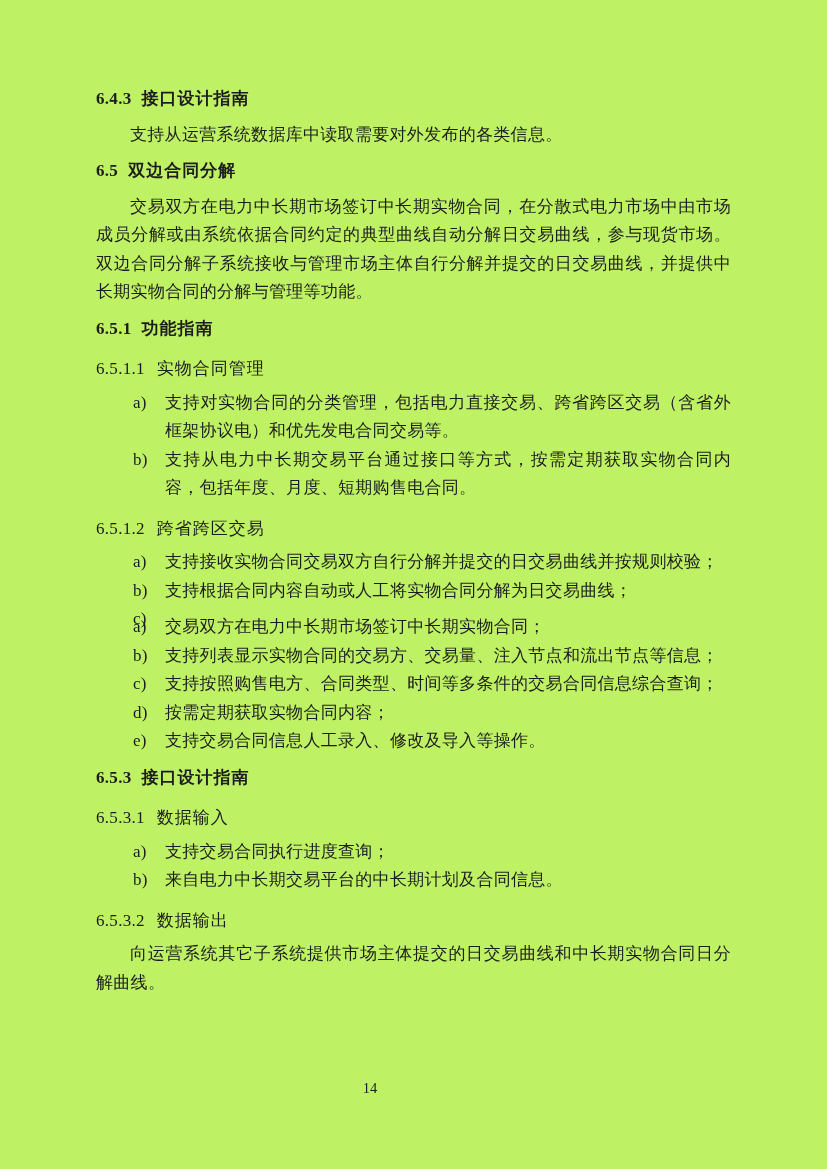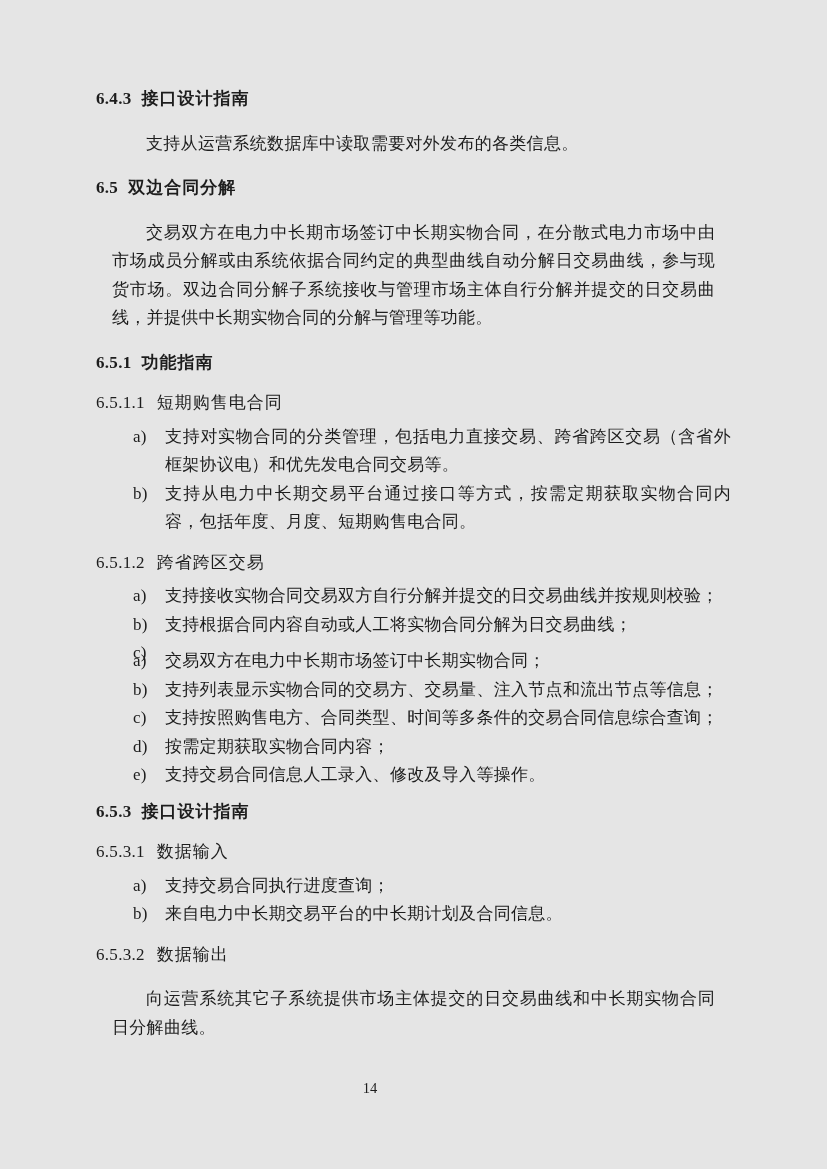--- a/index.html
+++ b/index.html
@@ -5,21 +5,21 @@
   html, body {
     margin: 0;
     padding: 0;
     background: #ffffff;
   }
   .page {
     position: relative;
     width: 827px;
     height: 1169px;
     margin: 0 auto;
-    background: #e5e5e5;
+    background: #bef264;
     box-sizing: border-box;
     padding: 85px 96px 12px 96px;
     overflow: hidden;
     font-family: "Liberation Serif", "DejaVu Serif", serif;
     color: #1d1d1d;
     font-size: 17px;
     line-height: 28.5px;
     letter-spacing: 0.3px;
   }
   
@@ -41,21 +41,21 @@
   
   .h4 {
     margin: 12px 0 5px 0;
     white-space: nowrap;
     font-weight: normal;
   }
   .h4 .heading-number { margin-right: 12px; }
   .h4 .heading-title { letter-spacing: 1px; }
 
   .para {
-    margin: 16px;
+    margin: 0;
     text-indent: 34px;
     text-align: justify;
     word-break: break-all;
   }
   .list {
     margin: 5px 0 8px 0;
   }
   .list-item {
     position: relative;
     padding-left: 69px;
@@ -82,21 +82,21 @@
 </head>
 <body>
 
 <div class="page">
   <div>
       <div class="h3"><span class="heading-number">6.4.3</span><span class="heading-title">接口设计指南</span></div>
       <p class="para">支持从运营系统数据库中读取需要对外发布的各类信息。</p>
       <div class="h3"><span class="heading-number">6.5</span><span class="heading-title">双边合同分解</span></div>
       <p class="para">交易双方在电力中长期市场签订中长期实物合同，在分散式电力市场中由市场成员分解或由系统依据合同约定的典型曲线自动分解日交易曲线，参与现货市场。双边合同分解子系统接收与管理市场主体自行分解并提交的日交易曲线，并提供中长期实物合同的分解与管理等功能。</p>
       <div class="h3"><span class="heading-number">6.5.1</span><span class="heading-title">功能指南</span></div>
-      <div class="h4"><span class="heading-number">6.5.1.1</span><span class="heading-title">短期购售电合同</span></div>
+      <div class="h4"><span class="heading-number">6.5.1.1</span><span class="heading-title">实物合同管理</span></div>
       <div class="list">
         <div class="list-item"><span class="list-item-label">a)</span><span class="list-item-text">支持对实物合同的分类管理，包括电力直接交易、跨省跨区交易（含省外框架协议电）和优先发电合同交易等。</span></div>
         <div class="list-item"><span class="list-item-label">b)</span><span class="list-item-text">支持从电力中长期交易平台通过接口等方式，按需定期获取实物合同内容，包括年度、月度、短期购售电合同。</span></div>
       </div>
       <div class="h4"><span class="heading-number">6.5.1.2</span><span class="heading-title">跨省跨区交易</span></div>
       <div class="list">
         <div class="list-item"><span class="list-item-label">a)</span><span class="list-item-text">支持接收实物合同交易双方自行分解并提交的日交易曲线并按规则校验；</span></div>
         <div class="list-item"><span class="list-item-label">b)</span><span class="list-item-text">支持根据合同内容自动或人工将实物合同分解为日交易曲线；</span></div>
         <div class="list-item"><span class="list-item-label">c)</span></div>
       </div>

